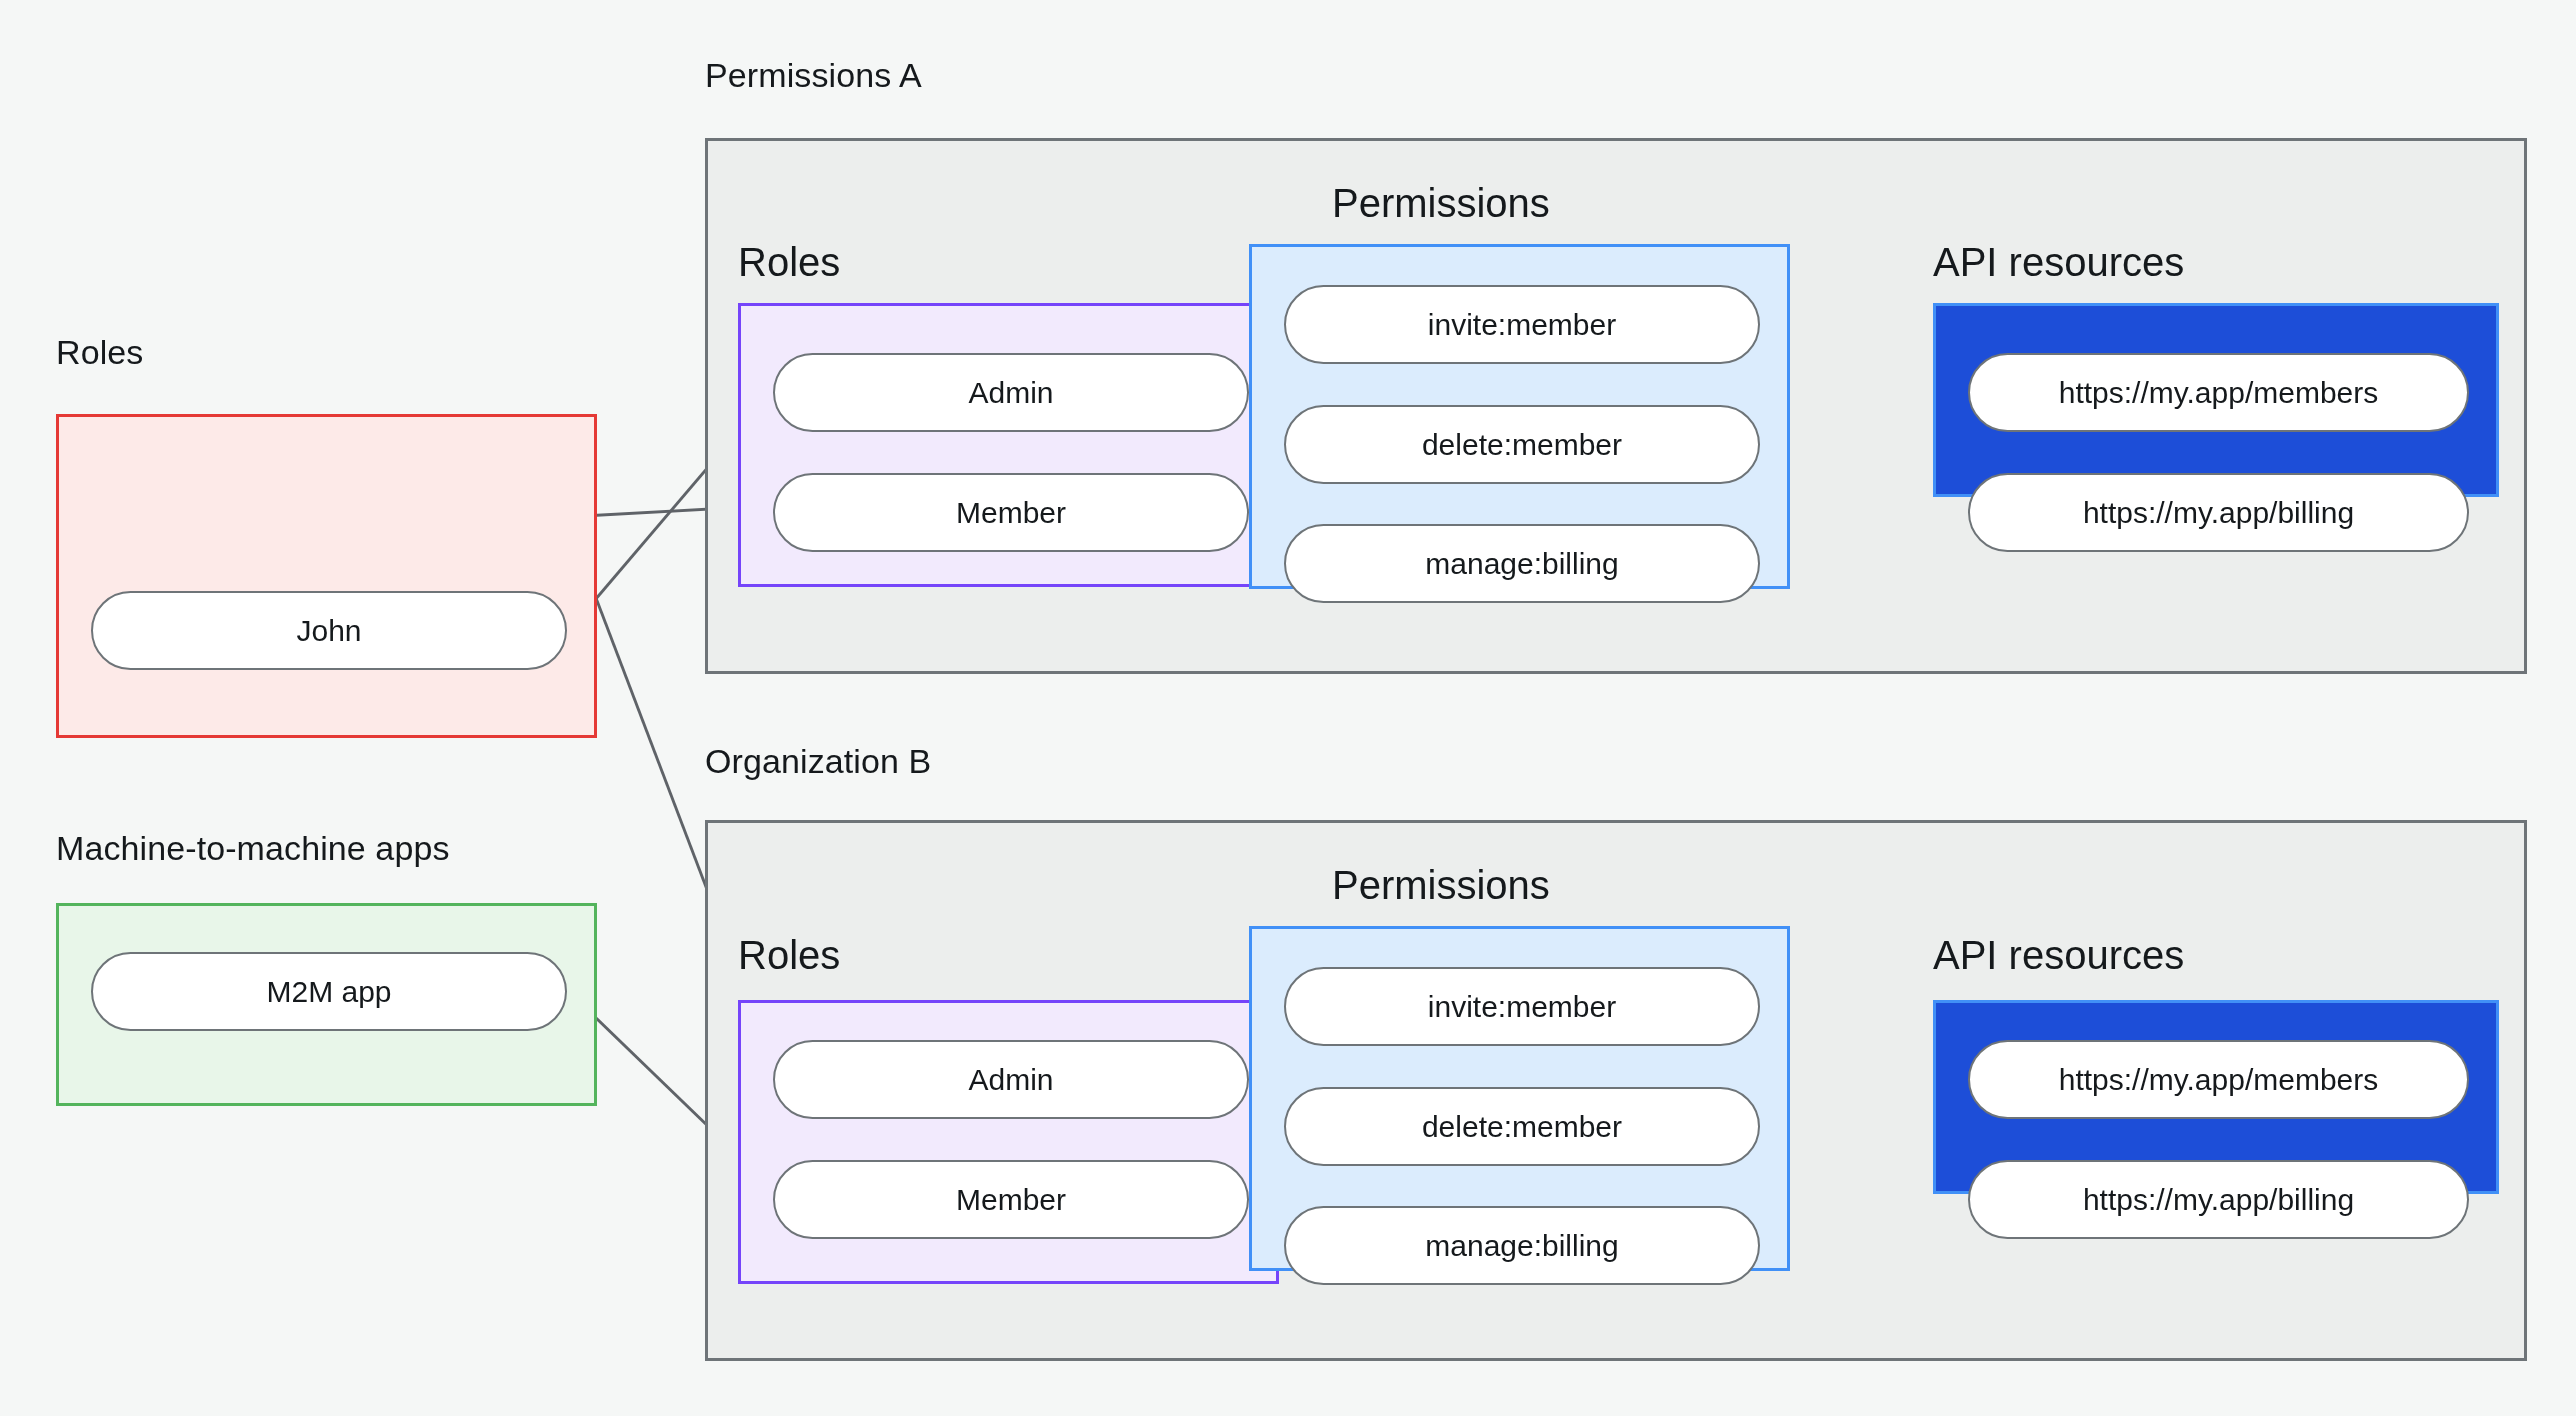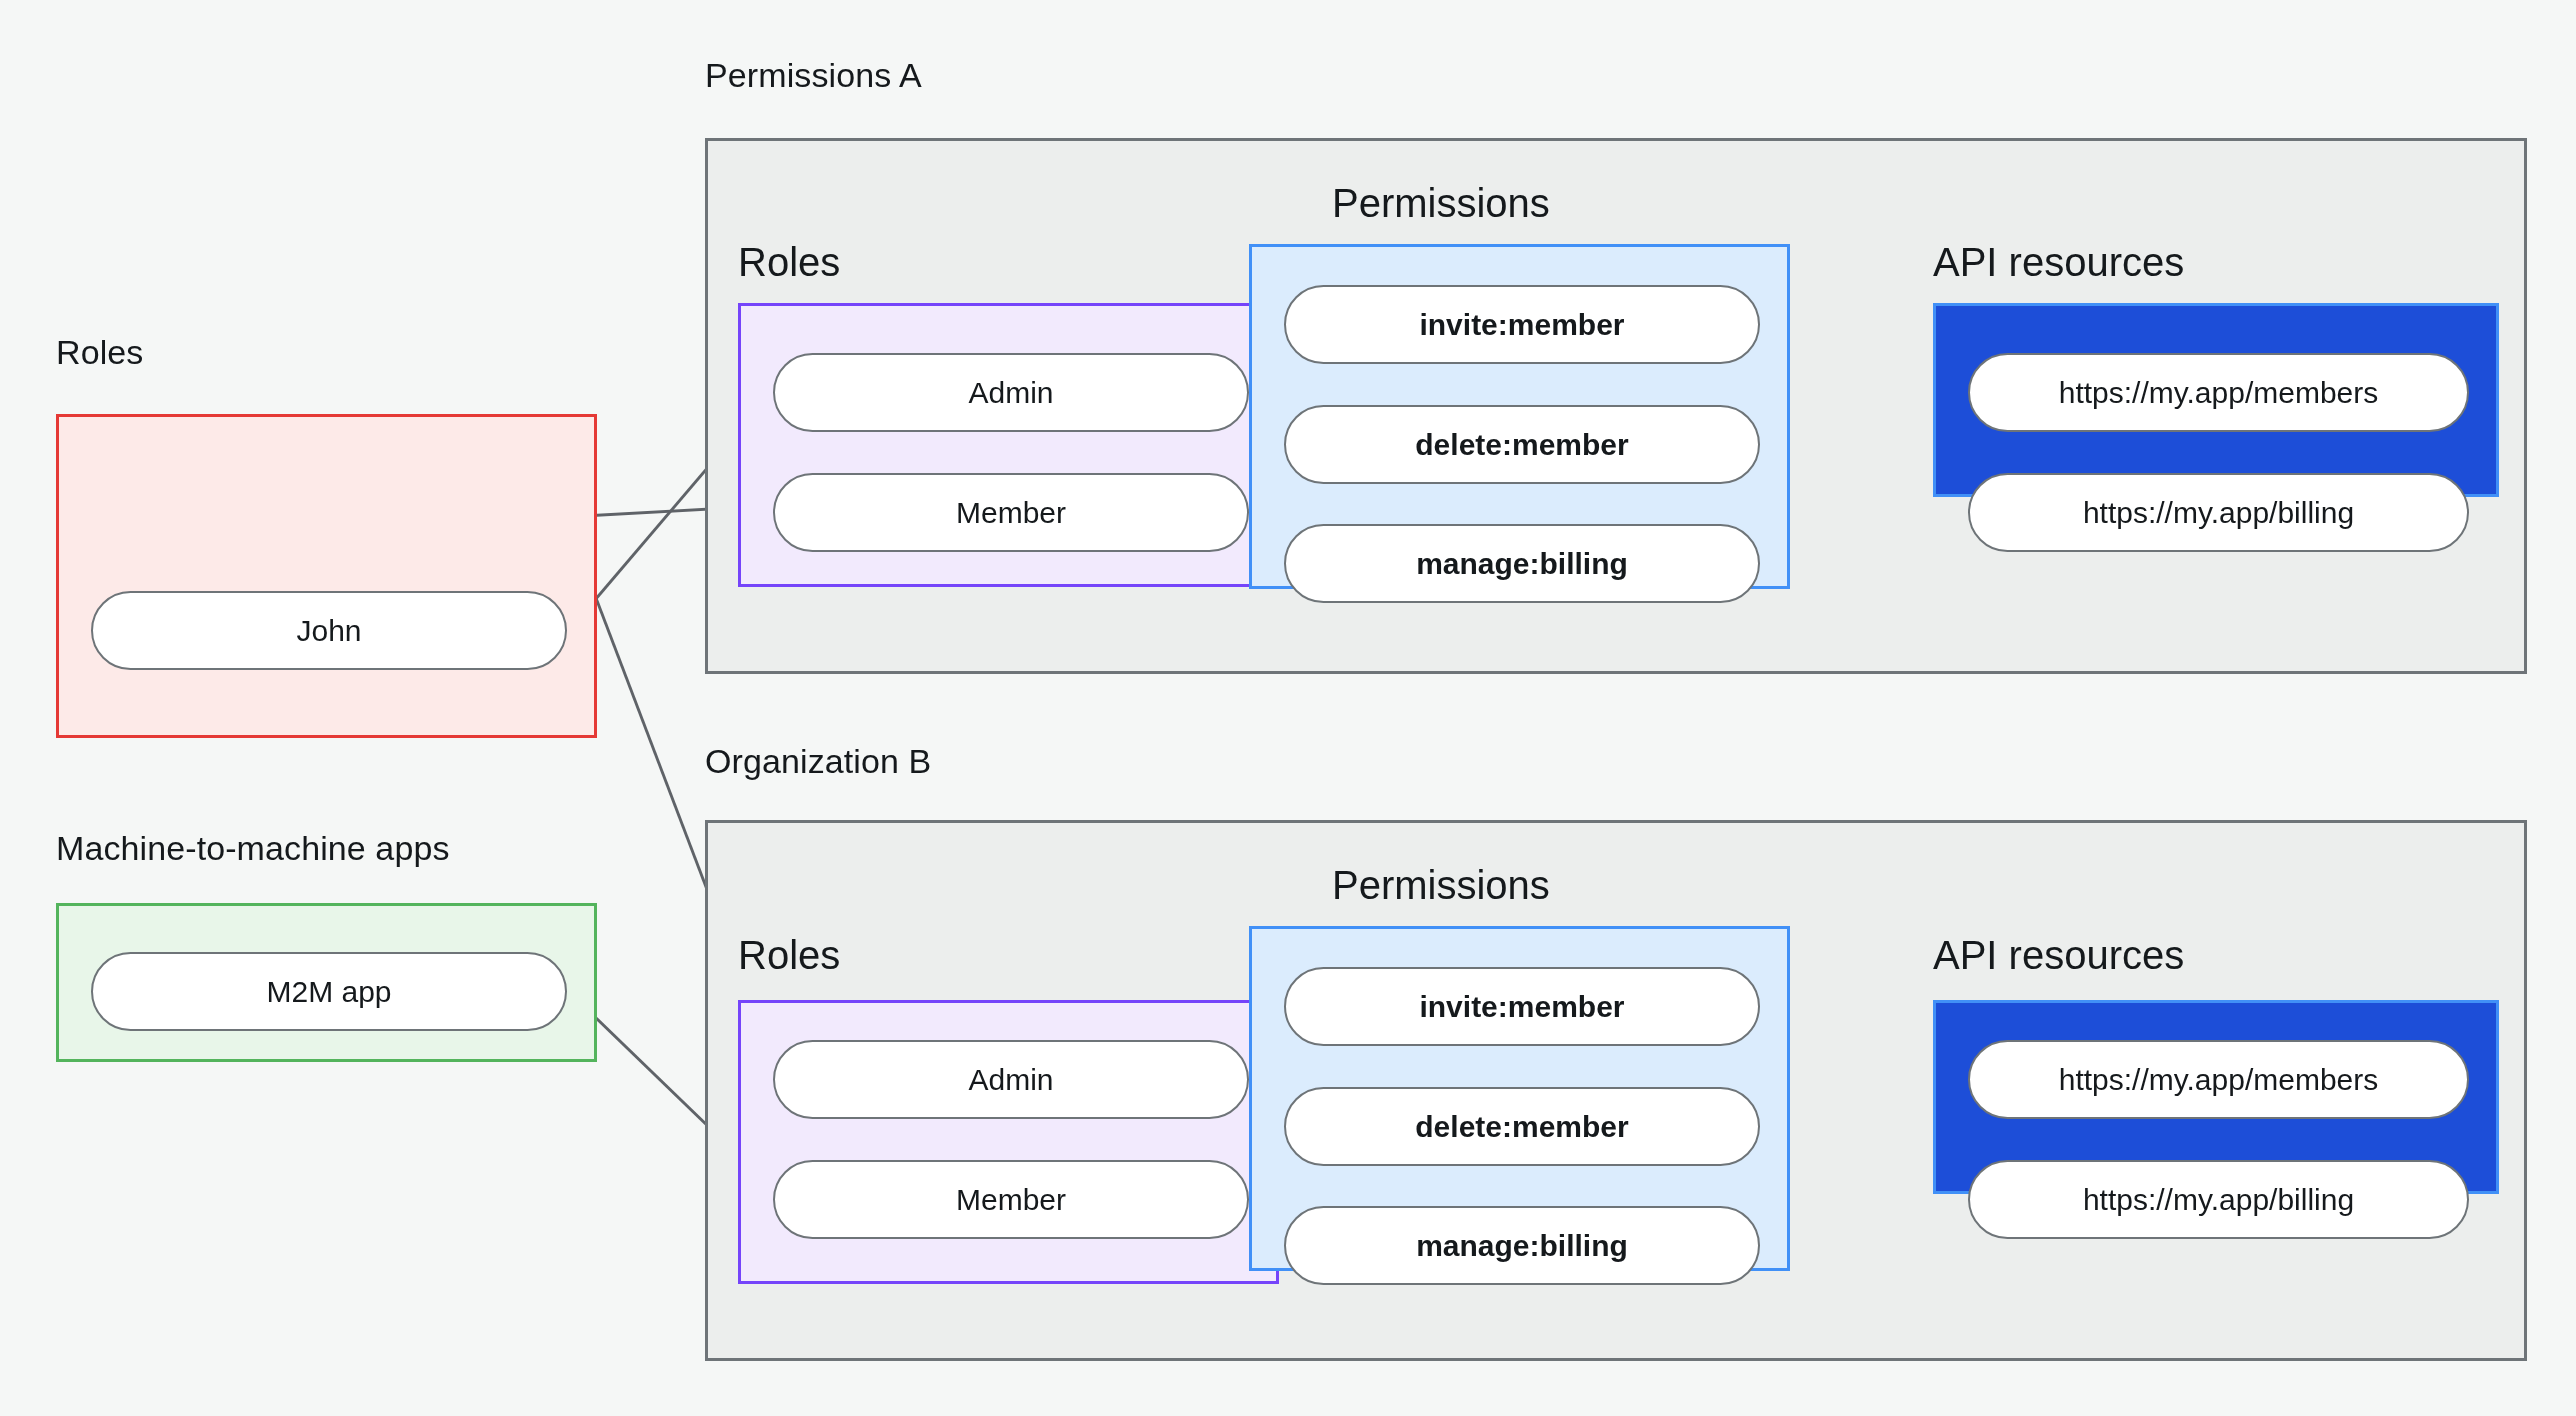--- a/index.html
+++ b/index.html
@@ -54,21 +54,21 @@
     z-index: 2;
   }
   .cat-box {
     border-width: 3.6px;
     border-style: solid;
     z-index: 3;
   }
   .cat-users   { background: #fdeae8; border-color: #e53935; }
   .cat-m2m     { background: #e8f6e9; border-color: #53b45c; }
   .cat-roles   { background: #f2eafd; border-color: #7544fa; }
-  .cat-perms   { background: #dbecfd; border-color: #4190f7; font-weight: bold; }
+  .cat-perms   { background: #dbecfd; border-color: #4190f7; }
   .cat-api     { background: #1d4ed8; border-color: #4190f7; }
 
   
   .pill {
     background: #ffffff;
     border: 2.7px solid #6e7478;
     border-radius: 900px;
     display: flex;
     align-items: center;
     justify-content: center;
@@ -131,21 +131,21 @@
   </svg>
 
   <div class="abs grp-label" style="left:56px; top:333px;">Roles</div>
 
   <div class="abs cat-box cat-users" style="left:56px; top:414px; width:541px; height:324px;">
     <div class="abs pill" style="left:32px; top:174px; width:476px; height:79px;">John</div>
   </div>
 
   <div class="abs grp-label" style="left:56px; top:829px;">Machine-to-machine apps</div>
 
-  <div class="abs cat-box cat-m2m" style="left:56px; top:903px; width:541px; height:159px;">
+  <div class="abs cat-box cat-m2m" style="left:56px; top:903px; width:541px; height:203px;">
     <div class="abs pill" style="left:32px; top:46px; width:476px; height:79px;">M2M app</div>
   </div>
 
   <div class="abs grp-label" style="left:705px; top:56px;">Permissions A</div>
 
   <div class="abs org-box" style="left:705px; top:138px; width:1822px; height:536px;">
 
     <div class="abs sub-label" style="left:30px; top:99px;">Roles</div>
     <div class="abs cat-box cat-roles" style="left:30px; top:162px; width:541px; height:284px;">
       <div class="abs pill" style="left:32px; top:47px; width:476px; height:79px;">Admin</div>

